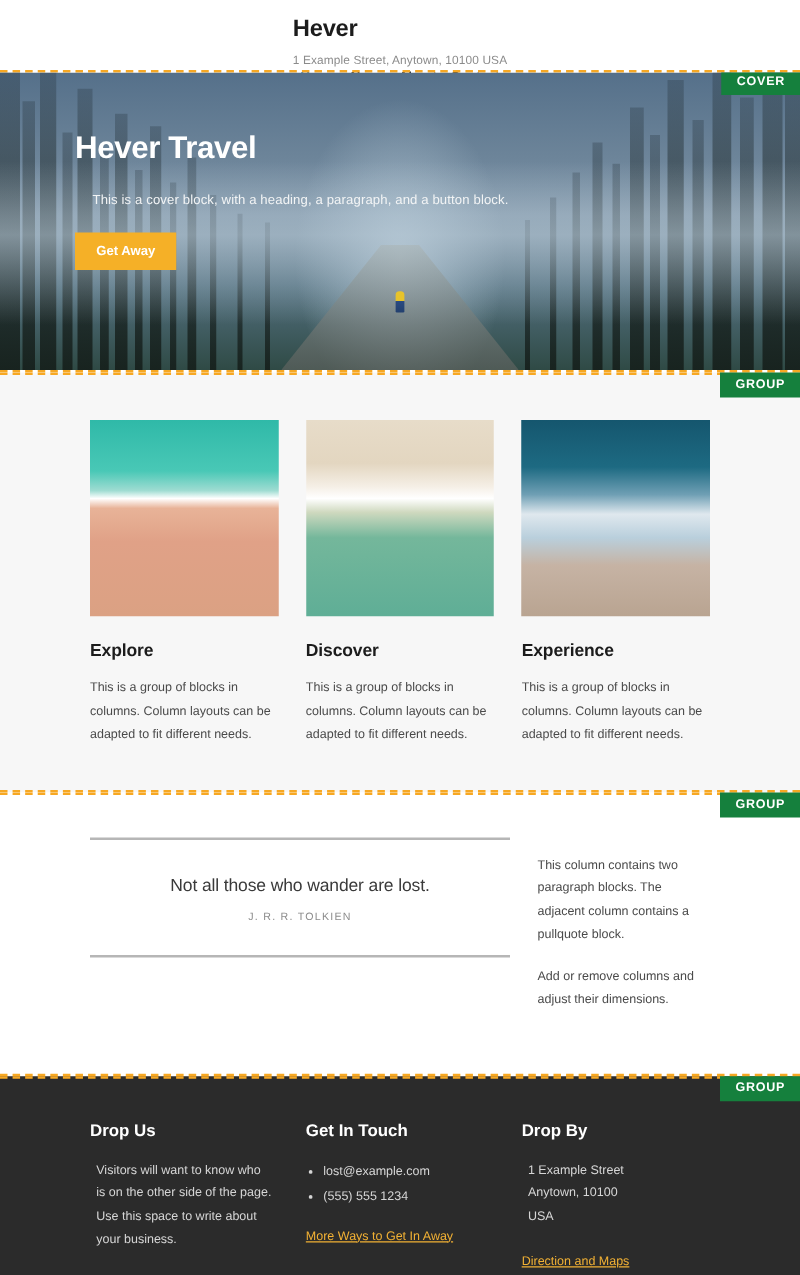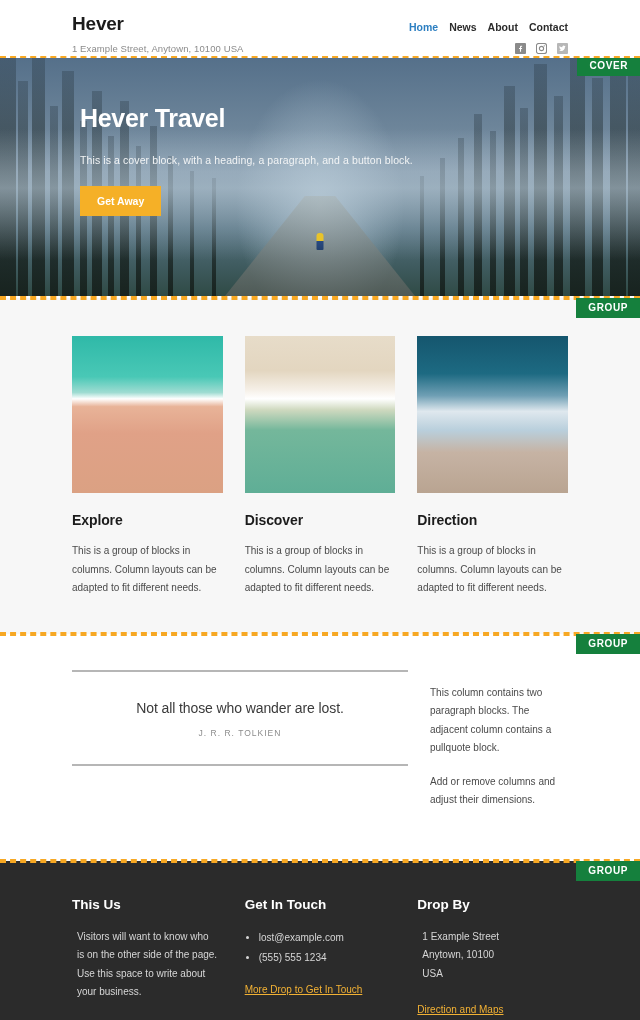--- a/index.html
+++ b/index.html
@@ -13,21 +13,21 @@
     position:relative;
   }
 
   
   .site-header{
     height:56px;
     padding:14px 72px 0 72px;
     position:relative;
     background:#fff;
   }
-  .hdr-row{ display:flex; justify-content:space-between; align-items:flex-end; }
+  .hdr-row{ display:flex; justify-content:space-between; align-items:center;flex-direction:column; }
   .brand{
     font-size:19px; font-weight:bold; letter-spacing:-0.2px;
     color:#1c1c1c; line-height:1.1; margin:0;
   }
   .tagline{
     font-size:9.5px; color:#8b8b8b; margin-top:8px; letter-spacing:0.1px;
   }
   .nav{ display:flex; gap:11px; align-items:center; margin-top:2px;}
   .nav a{
     font-size:10.5px; font-weight:bold; color:#2b2b2b; text-decoration:none;
@@ -76,28 +76,28 @@
     clip-path:polygon(42% 0%, 58% 0%, 100% 100%, 0% 100%);
   }
   .hiker{
     position:absolute; left:50%; bottom:46px; transform:translateX(-50%);
     width:7px; height:17px;
     background:linear-gradient(180deg,#e8c32a 0%, #e8c32a 45%, #2b4b82 46%, #23406e 100%);
     border-radius:3px 3px 1px 1px;
   }
   .cover-inner{
     position:relative; z-index:5;
-    padding:46px 72px 0 80px;
+    padding:46px 72px 0 60px;
   }
   .cover h1{
     margin:0; font-size:25px; font-weight:bold; color:#ffffff;
     letter-spacing:-0.3px;
   }
   .cover p{
-    margin:21px 0 0 0; font-size:10.5px; color:#f2f4f5; letter-spacing:.1px;
+    margin:21px 0 0 14px; font-size:10.5px; color:#f2f4f5; letter-spacing:.1px;
   }
   .btn{
     display:inline-block; margin-top:20px;
     background:#f5b027; color:#ffffff;
     font-size:10.5px; font-weight:bold;
     padding:9px 17px; border:none; cursor:pointer;
   }
 
   
   .group-columns{
@@ -261,21 +261,21 @@
       <h2>Explore</h2>
       <p>This is a group of blocks in columns. Column layouts can be adapted to fit different needs.</p>
     </div>
     <div class="col">
       <div class="thumb t2"></div>
       <h2>Discover</h2>
       <p>This is a group of blocks in columns. Column layouts can be adapted to fit different needs.</p>
     </div>
     <div class="col">
       <div class="thumb t3"></div>
-      <h2>Direction</h2>
+      <h2>Experience</h2>
       <p>This is a group of blocks in columns. Column layouts can be adapted to fit different needs.</p>
     </div>
   </div>
 </section>
 
 <section class="group-quote">
   <div class="badge" style="top:-2px;">GROUP</div>
   <div class="qrow">
     <div class="qleft">
       <figure class="pullquote">
@@ -287,31 +287,31 @@
       <p>This column contains two paragraph blocks. The adjacent column contains a pullquote block.</p>
       <p>Add or remove columns and adjust their dimensions.</p>
     </div>
   </div>
 </section>
 
 <footer class="footer">
   <div class="badge" style="top:-2px;">GROUP</div>
   <div class="fcols">
     <div class="fcol">
-      <h3>This Us</h3>
+      <h3>Drop Us</h3>
       <p>Visitors will want to know who is on the other side of the page. Use this space to write about your business.</p>
       <a href="#" class="flink">More About Us</a>
     </div>
     <div class="fcol">
       <h3>Get In Touch</h3>
       <ul>
         <li>lost@example.com</li>
         <li>(555) 555 1234</li>
       </ul>
-      <a href="#" class="flink">More Drop to Get In Touch</a>
+      <a href="#" class="flink">More Ways to Get In Away</a>
     </div>
     <div class="fcol">
       <h3>Drop By</h3>
       <p style="white-space:pre-line">1 Example Street
 Anytown, 10100
 USA</p>
       <a href="#" class="flink">Direction and Maps</a>
     </div>
   </div>
 </footer>

